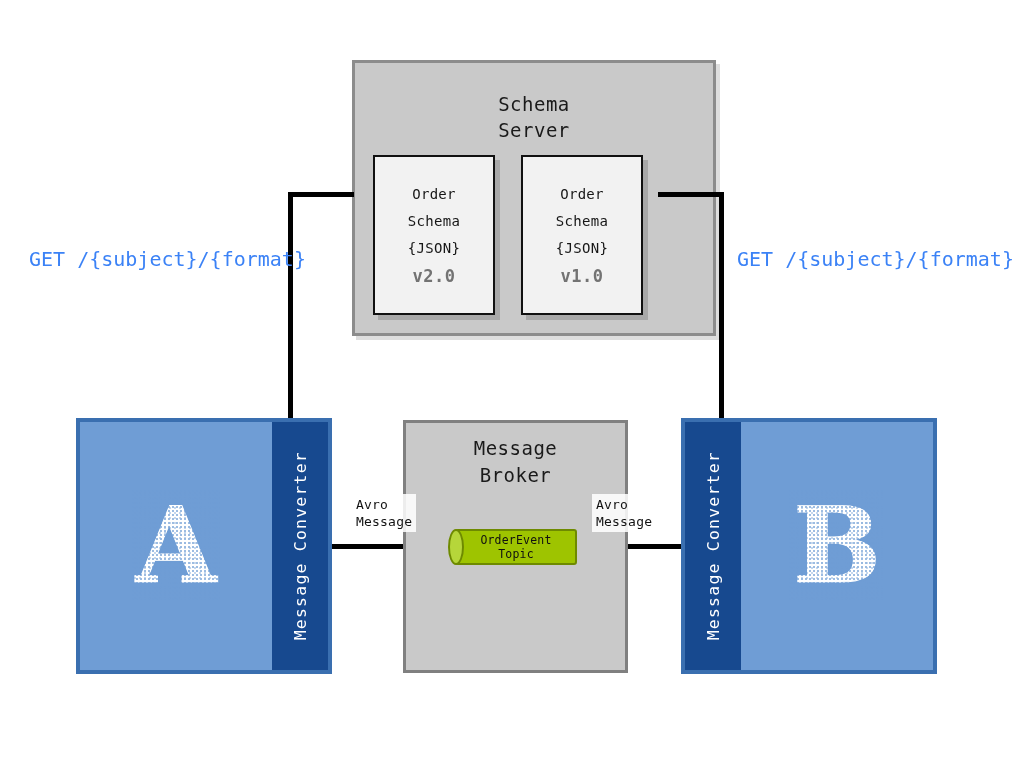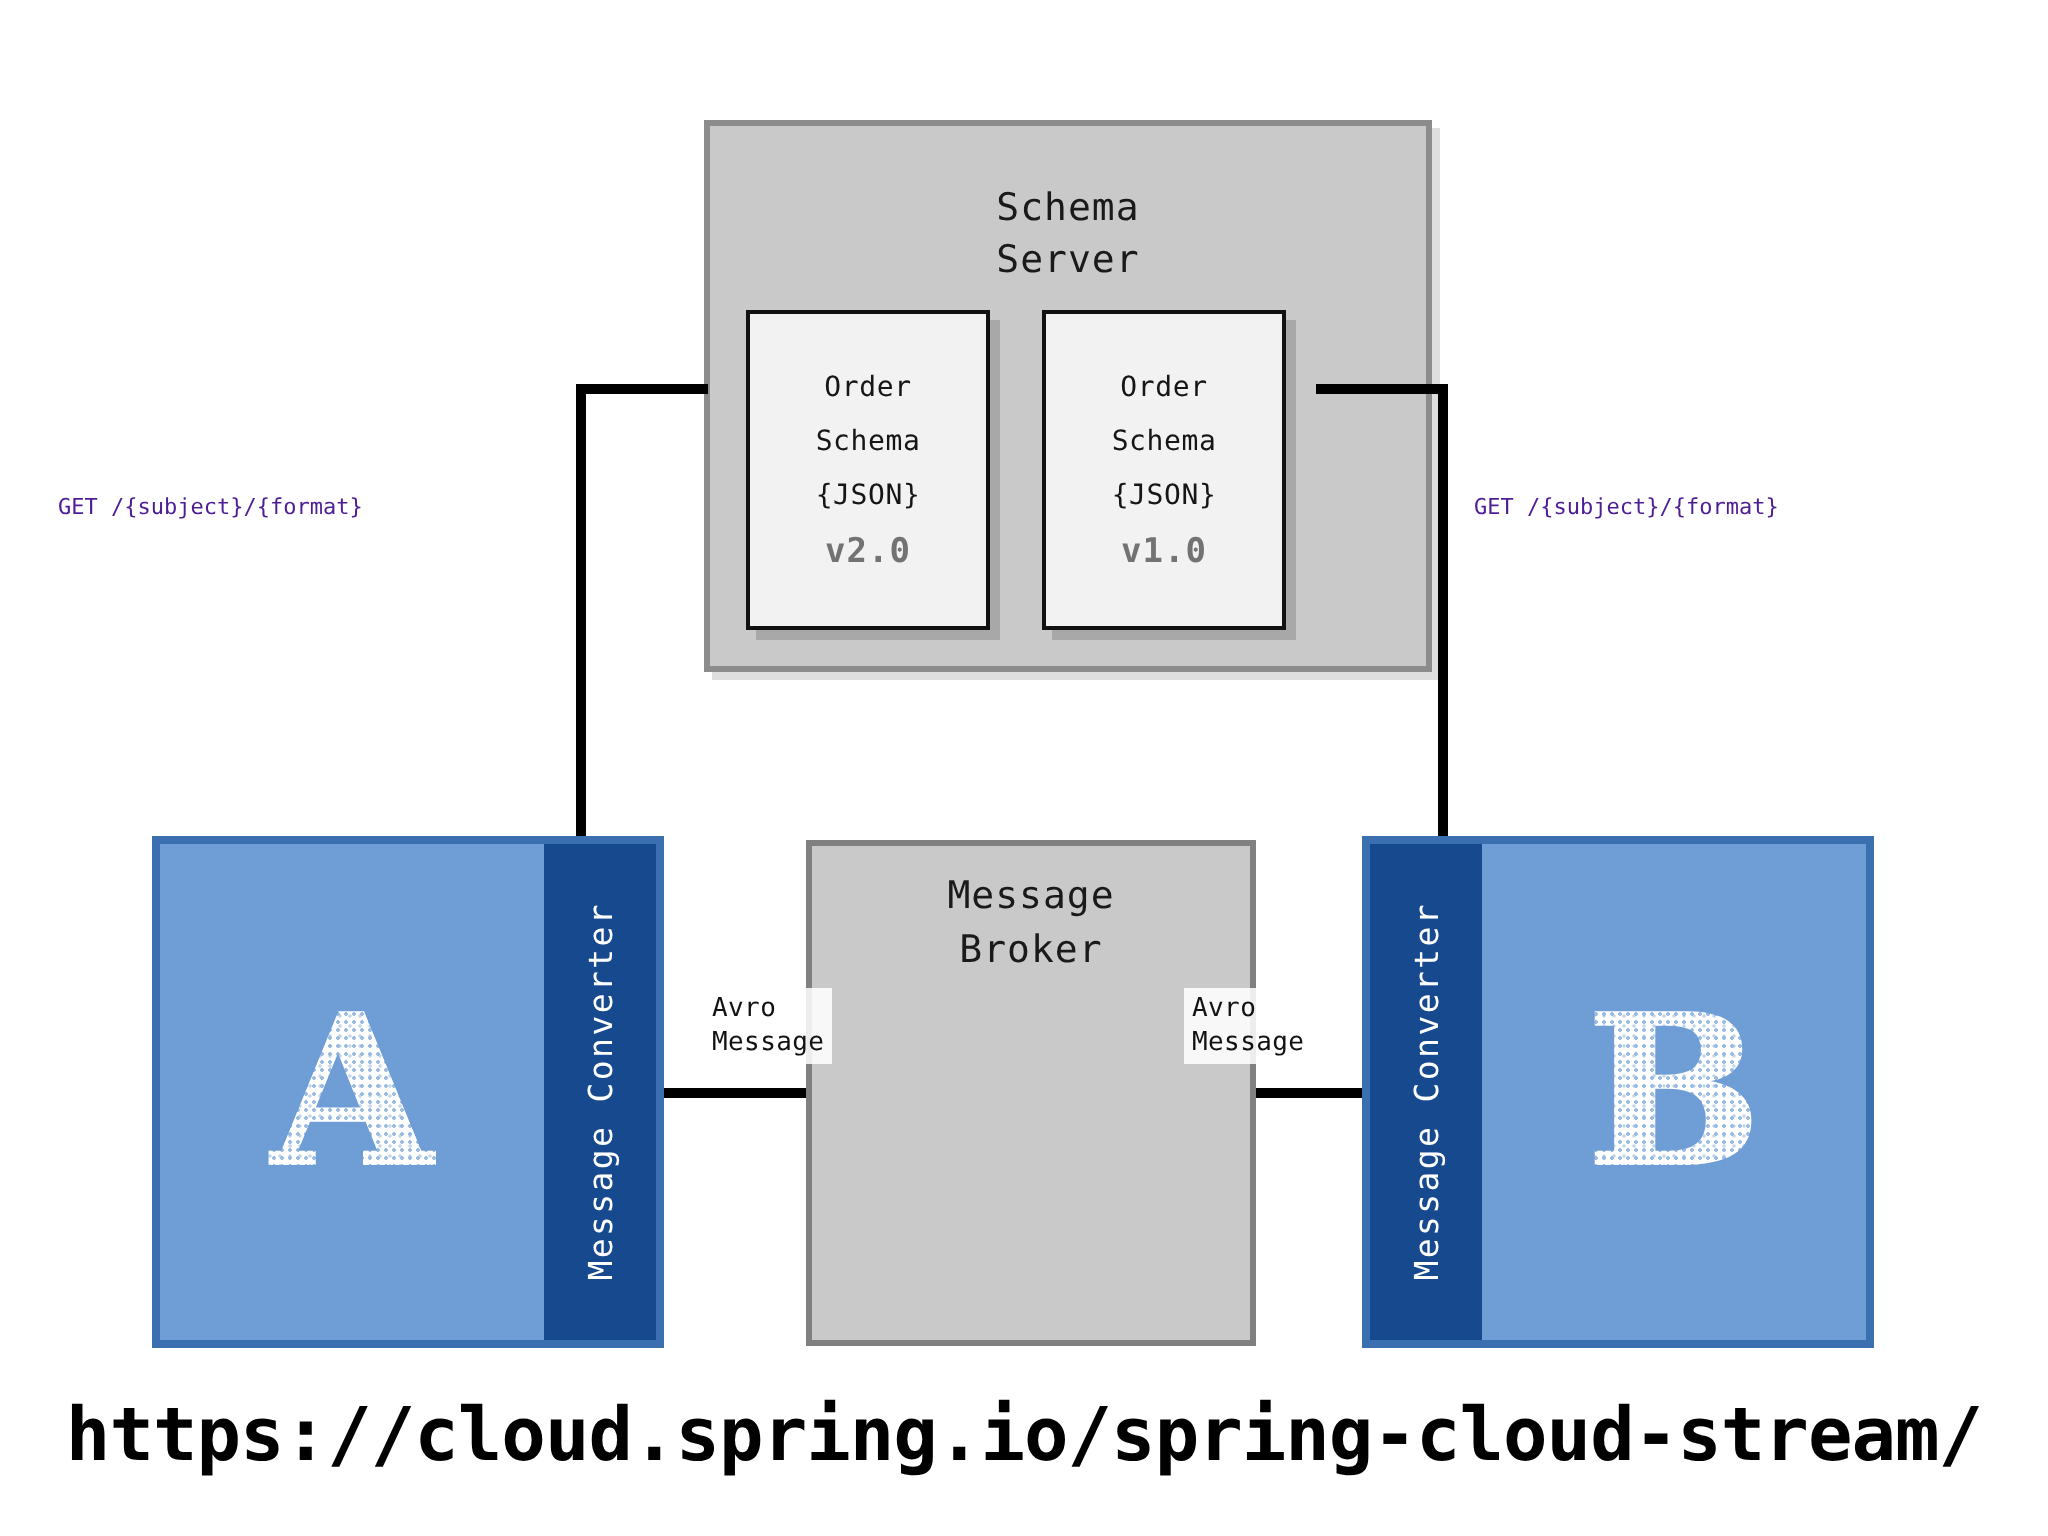--- a/index.html
+++ b/index.html
@@ -74,22 +74,22 @@
     letter-spacing: 0.5px;
   }
 
   
   .wire {
     background: #000000;
   }
 
   
   .get-label {
-    font-size: 11px;
-    color: #4c1d95;
+    font-size: 20px;
+    color: #3b82f6;
     white-space: nowrap;
     letter-spacing: 0px;
   }
   #get-label-left  { left: 29px;  top: 247px; }
   #get-label-right { left: 737px; top: 247px; }
 
   
   .app-box {
     position: absolute;
     top: 418px;
@@ -290,30 +290,33 @@
     <div class="converter-bar" id="converter-bar-a">
       <span class="converter-label">Message Converter</span>
     </div>
   </div>
 
   <div class="abs" id="message-broker">
     <div id="message-broker-title">Message
 Broker</div>
   </div>
 
+  <div class="abs" id="topic-cylinder">
+    <div id="topic-label">OrderEvent
+Topic</div>
+  </div>
 
   <div class="avro-label" id="avro-label-left">Avro
 Message</div>
   <div class="avro-label" id="avro-label-right">Avro
 Message</div>
 
   <div class="app-box" id="app-b">
     <div class="converter-bar" id="converter-bar-b">
       <span class="converter-label">Message Converter</span>
     </div>
     <div class="app-body">
       <span class="app-letter">B</span>
     </div>
   </div>
 
-  <div class="abs" id="url-text">https://cloud.spring.io/spring-cloud-stream/</div>
 
 </div>
 
 </body></html>

